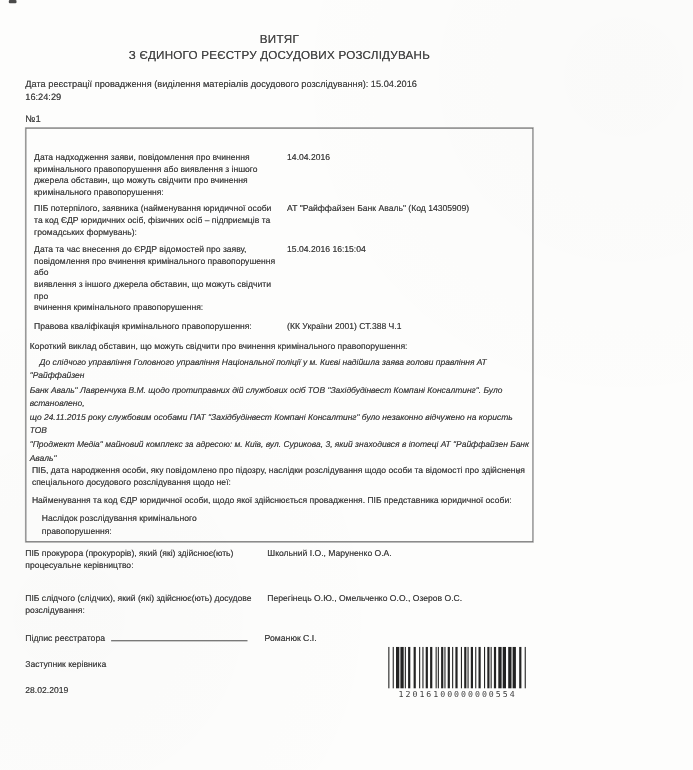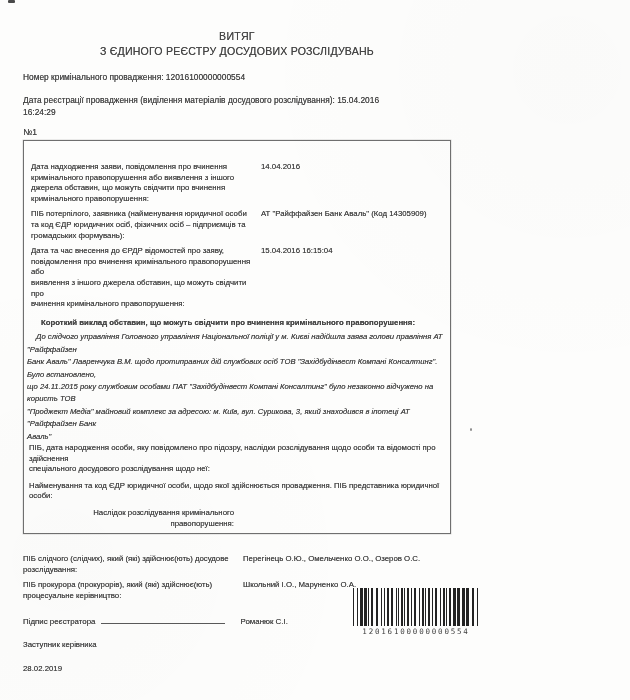--- a/index.html
+++ b/index.html
@@ -12,21 +12,21 @@
   }
   .page{
     position:absolute;inset:0;
     background:
       radial-gradient(circle at 90% 10%, rgba(0,0,0,0.012), transparent 40%),
       radial-gradient(circle at 10% 80%, rgba(0,0,0,0.012), transparent 40%),
       #fdfdfc;
   }
   .t{white-space:pre-line;}
   .doc{
-    position:absolute;left:23px;top:0;width:428px;
+    position:absolute;left:23px;top:0;width:462px;
     text-shadow:0 0 0.45px rgba(70,70,70,0.85);
   }
   .title-block{padding-top:29px;text-align:center;}
   .title{font-size:10.6px;line-height:15px;letter-spacing:0.3px;}
   .subtitle{font-size:10.6px;line-height:15px;letter-spacing:0.2px;}
   .case-line{margin-top:13px;font-size:8.4px;line-height:11px;}
   .reg-line{margin-top:12px;font-size:8.4px;line-height:11.5px;}
   .record-no{margin-top:9px;font-size:8.6px;line-height:11px;}
   .case-table{
     margin-top:2px;
@@ -35,25 +35,25 @@
     padding:5px 0 4px 0;
     font-size:7.8px;line-height:10.6px;
     position:relative;
   }
   .lv-row{display:grid;grid-template-columns:237px 1fr;align-items:start;margin-top:16px;}
   .lv-row .lbl{padding-left:7px;}
   .lv-row .val{padding-left:0;}
   .m1{margin-top:5px;} .m2{margin-top:5px;} .m3{margin-top:6px;}
   .m4{margin-top:8px;} .m5{margin-top:3px;} .m6{margin-top:0;}
   .m7{margin-top:6px;} .m8{margin-top:6px;}
-  .summary-heading{padding-left:17px;font-weight:bold;}
+  .summary-heading{padding-left:3px;}
   .para{padding-left:3px;padding-right:2px;font-size:7.7px;line-height:12.4px;text-indent:9px;}
   .para .t{display:block;font-style:italic;}
   .full{padding-left:5px;padding-right:4px;}
-  .outcome{width:210px;padding-left:0;text-align:right;}
+  .outcome{width:210px;padding-left:14px;}
   .below{font-size:7.8px;line-height:11px;}
   .authority{margin-top:14px;}
   .frow{display:grid;grid-template-columns:220px 1fr;align-items:start;}
   .frow1{margin-top:19px;}
   .frow2{margin-top:4px;}
   .sig-row{margin-top:14px;font-size:7.9px;}
   .sig-line{display:inline-block;width:124px;height:8px;border-bottom:1px solid #595959;margin-left:5px;vertical-align:baseline;}
   .sig-name{margin-left:16px;}
   .deputy{margin-top:12px;}
   .doc-date{margin-top:13px;}
@@ -82,24 +82,20 @@
 
   <div class="artifact-dot"></div>
 
   <div class="doc">
 
     <div class="title-block">
       <div class="title t">ВИТЯГ</div>
       <div class="subtitle t">З ЄДИНОГО РЕЄСТРУ ДОСУДОВИХ РОЗСЛІДУВАНЬ</div>
     </div>
 
-    <div class="case-line">
-      <span class="t">Номер кримінального провадження:</span>
-      <span class="t">12016100000000554</span>
-    </div>
 
     <div class="reg-line t">Дата реєстрації провадження (виділення матеріалів досудового розслідування): 15.04.2016
 16:24:29</div>
 
     <div class="record-no t">№1</div>
 
     <div class="case-table">
 
       <div class="lv-row">
         <div class="lbl t">Дата надходження заяви, повідомлення про вчинення
@@ -117,20 +113,24 @@
       </div>
 
       <div class="lv-row m2">
         <div class="lbl t">Дата та час внесення до ЄРДР відомостей про заяву,
 повідомлення про вчинення кримінального правопорушення або
 виявлення з іншого джерела обставин, що можуть свідчити про
 вчинення кримінального правопорушення:</div>
         <div class="val t">15.04.2016 16:15:04</div>
       </div>
 
+      <div class="lv-row m3">
+        <div class="lbl t">Правова кваліфікація кримінального правопорушення:</div>
+        <div class="val t">(КК України 2001) СТ.388 Ч.1</div>
+      </div>
 
       <div class="summary-heading m4 t">Короткий виклад обставин, що можуть свідчити про вчинення кримінального правопорушення:</div>
 
       <div class="para m5">
         <span class="t">До слідчого управління Головного управління Національної поліції у м. Києві надійшла заява голови правління АТ "Райффайзен
 Банк Аваль" Лавренчука В.М. щодо протиправних дій службових осіб ТОВ "Західбудінвест Компані Консалтинг". Було встановлено,
 що 24.11.2015 року службовим особами ПАТ "Західбудінвест Компані Консалтинг" було незаконно відчужено на користь ТОВ
 "Проджект Медіа" майновий комплекс за адресою: м. Київ, вул. Сурикова, 3, який знаходився в іпотеці АТ "Райффайзен Банк
 Аваль"</span>
       </div>
@@ -139,32 +139,32 @@
 спеціального досудового розслідування щодо неї:</div>
 
       <div class="full m7 t">Найменування та код ЄДР юридичної особи, щодо якої здійснюється провадження. ПІБ представника юридичної особи:</div>
 
       <div class="outcome m8 t">Наслідок розслідування кримінального
 правопорушення:</div>
 
     </div>
 
 
+    <div class="below frow frow2">
+      <div class="t">ПІБ прокурора (прокурорів), який (які) здійснює(ють)
+процесуальне керівництво:</div>
+      <div class="t">Школьний І.О., Маруненко О.А.</div>
+    </div>
+
     <div class="below frow frow1">
       <div class="t">ПІБ слідчого (слідчих), який (які) здійснює(ють) досудове
 розслідування:</div>
       <div class="t">Перегінець О.Ю., Омельченко О.О., Озеров О.С.</div>
     </div>
 
-    <div class="below frow frow2">
-      <div class="t">ПІБ прокурора (прокурорів), який (які) здійснює(ють)
-процесуальне керівництво:</div>
-      <div class="t">Школьний І.О., Маруненко О.А.</div>
-    </div>
-
     <div class="below sig-row">
       <span class="t">Підпис реєстратора</span><span class="sig-line"></span><span class="sig-name t">Романюк С.І.</span>
     </div>
 
     <div class="below deputy t">Заступник керівника</div>
 
     <div class="below doc-date t">28.02.2019</div>
 
   </div>
 

